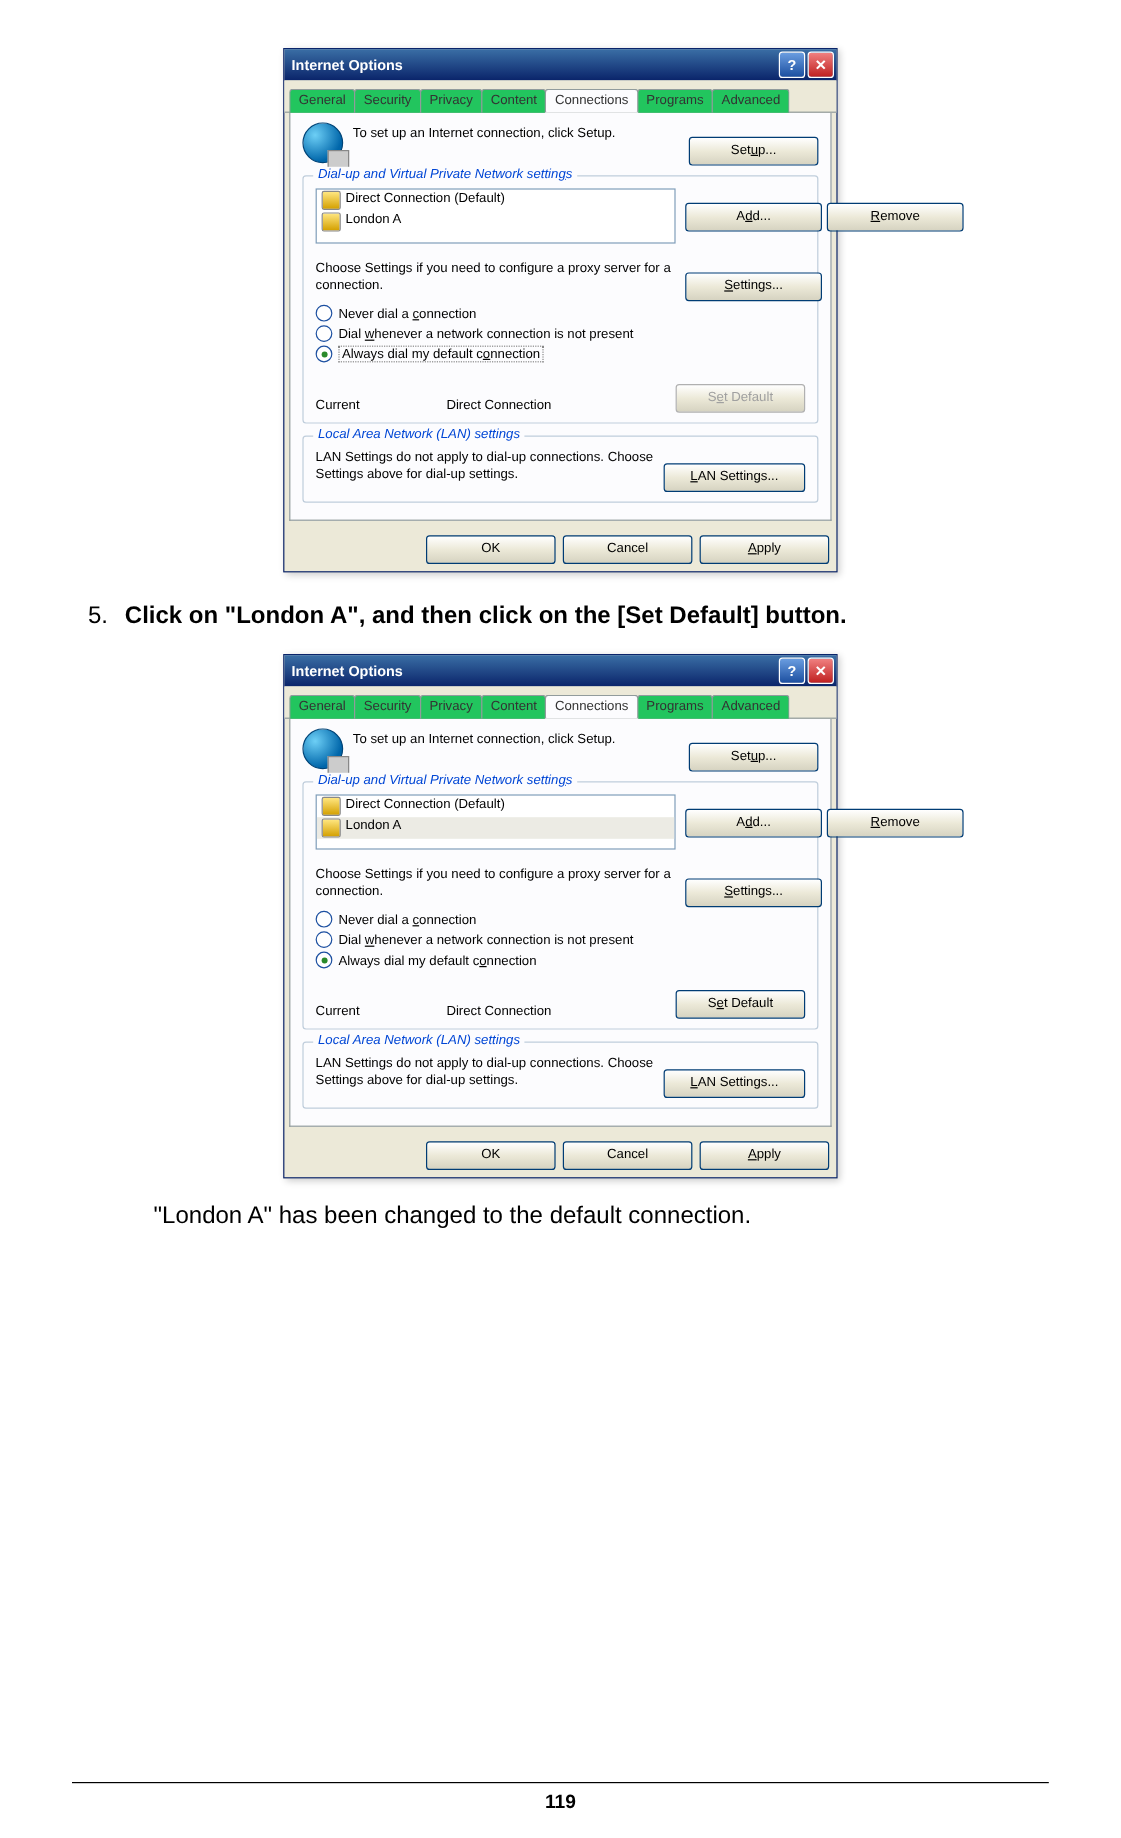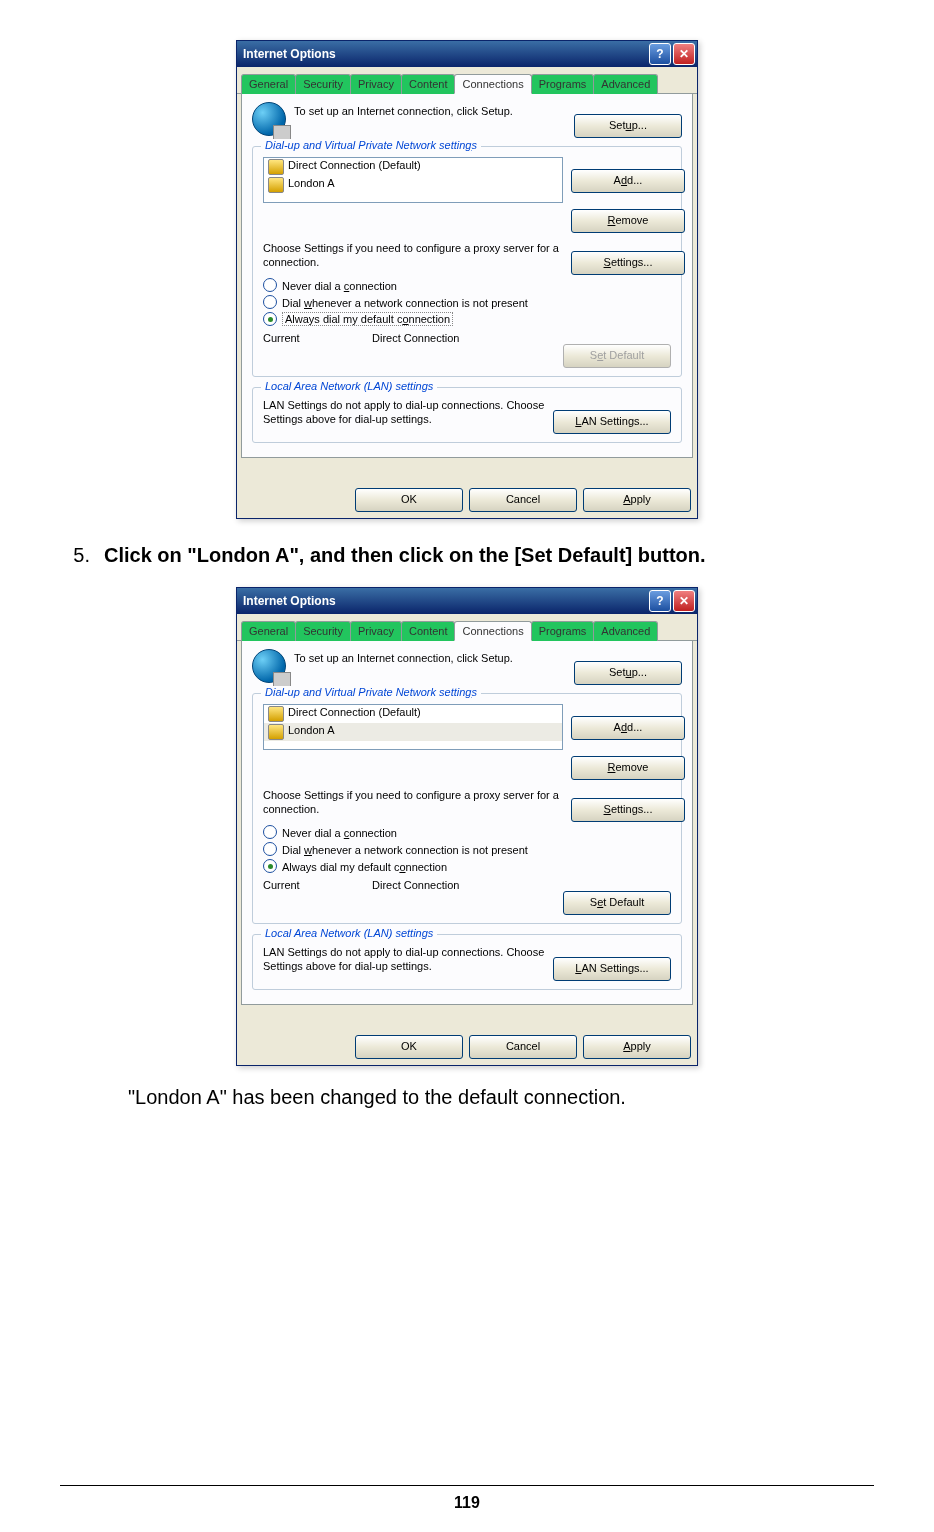--- a/index.html
+++ b/index.html
@@ -186,21 +186,21 @@
     border: 1px solid #888;
     border-radius: 2px;
     flex-shrink: 0;
   }
   .list-row-flex {
     display: flex;
     gap: 8px;
   }
   .btn-col {
     display: flex;
-    flex-direction: column;
+    flex-direction: row;
     gap: 4px;
     width: 100px;
   }
   .btn-col .xp-button {
     min-width: 96px;
   }
   .radio-line {
     display: flex;
     align-items: flex-end;
     gap: 5px;
@@ -223,36 +223,36 @@
     height: 5px;
     background: #2a8a2a;
     border-radius: 50%;
   }
   .radio-text.boxed {
     border: 1px dotted #888;
     padding: 0 2px;
   }
   .current-row {
     display: flex;
-    align-items: flex-start;
+    align-items: flex-end;
     margin-top: 6px;
     font-size: 11px;
   }
   .current-row .lbl { width: 90px; }
   .current-row .val { flex: 1; padding-left: 19px; }
   .lan-row {
     display: flex;
     gap: 8px;
   }
   .lan-row .txt { flex: 1; font-size: 11px; line-height: 1.3; }
   .bottom-buttons {
     display: flex;
     justify-content: flex-end;
     gap: 6px;
-    padding: 18px 6px 6px 6px;
+    padding: 0 6px 6px 6px;
   }
   .step-row {
     display: flex;
     gap: 14px;
     margin: 25px 0 20px 0;
     font-weight: bold;
     font-size: 20px;
   }
   .step-number {
     font-weight: normal;

